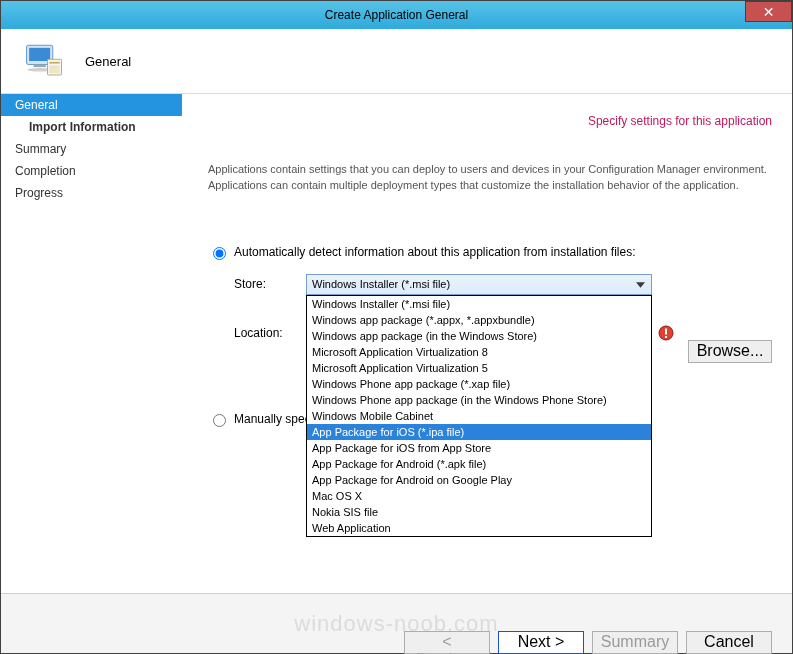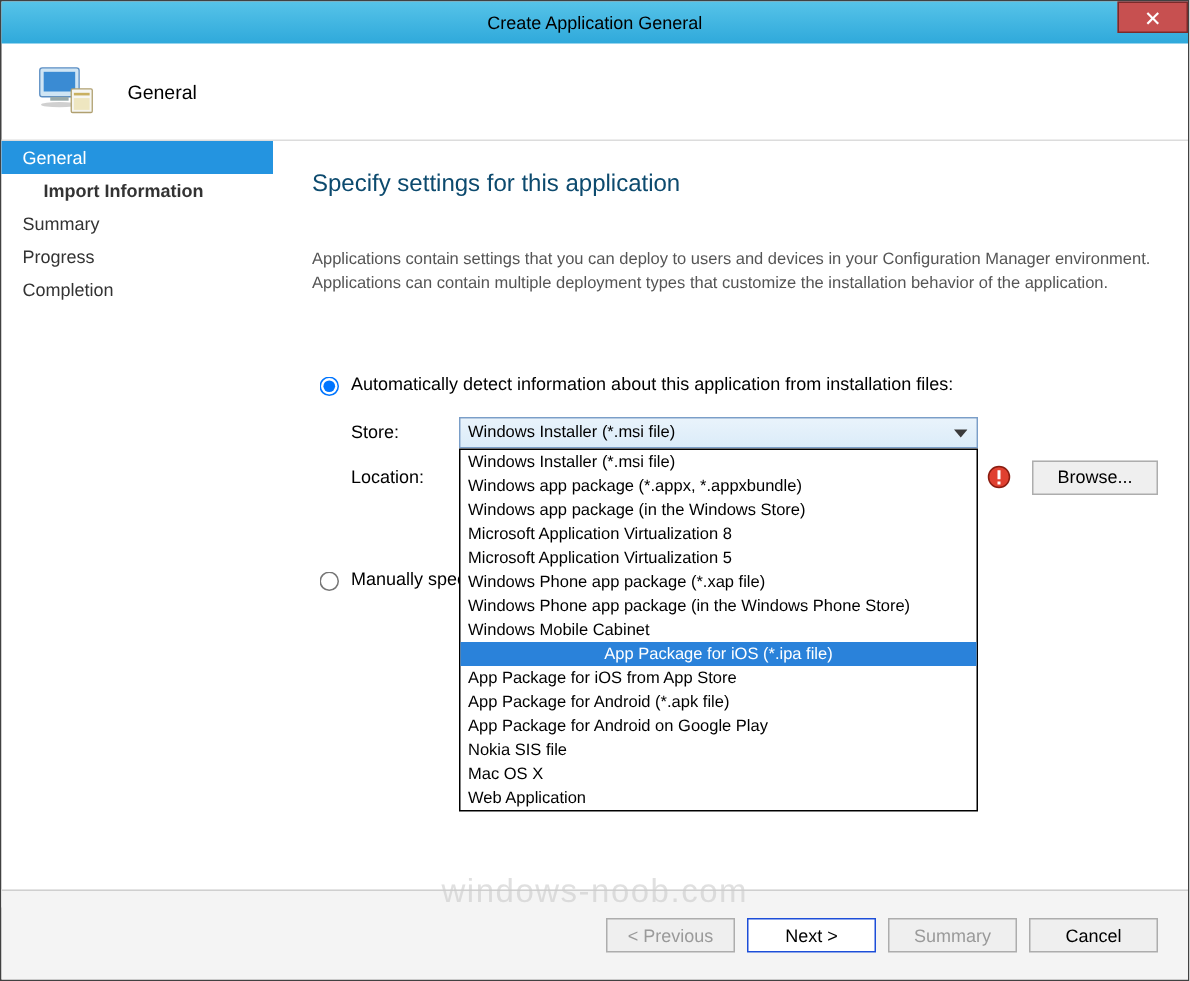--- a/index.html
+++ b/index.html
@@ -11,42 +11,42 @@
   .close-btn span { font-size:14px; }
   .header-area { height:65px; display:flex; align-items:center; padding-left:22px; border-bottom:1px solid #dcdcdc; }
   .header-icon { width:42px; height:42px; margin-right:20px; }
   .header-label { font-size:13px; }
   .body { display:flex; height:calc(100% - 28px - 65px - 48px); }
   .sidebar { width:185px; background:#fff; padding-top:0; }
   .sidebar-item { padding:4px 14px; font-size:12px; color:#333; cursor:pointer; }
   .sidebar-item.active { background:#2494e0; color:#fff; }
   .sidebar-item.bold { font-weight:bold; padding-left:28px; }
   .content { flex:1; padding:20px 20px 0 26px; position:relative; }
-  .content h2 { color:#0c4a6e; font-weight:normal; font-size:16px; margin:0 0 34px 0; }
+  .content h2 { color:#be185d; font-weight:normal; font-size:12px; margin:0 0 34px 0;text-align:right; }
   .desc { font-size:11px; color:#555; line-height:1.45; margin-bottom:50px; max-width:560px; }
   .radio-row { display:flex; align-items:center; margin-bottom:14px; }
   .radio-row input { margin-right:8px; }
   .form-grid { margin-left:26px; position:relative; }
   .form-row { display:flex; align-items:center; margin-bottom:8px; }
   .form-label { width:72px; font-size:12px; }
   .combo { position:relative; }
   .combo-box { width:346px; height:21px; border:1px solid #7a9ec8; background:linear-gradient(#e9f3fb,#dbecf9); display:flex; align-items:center; padding:0 5px; font-size:11px; cursor:pointer; position:relative; }
   .combo-arrow { position:absolute; right:3px; top:2px; width:16px; height:16px; display:flex; align-items:center; justify-content:center; }
   .combo-arrow svg { width:9px; height:6px; }
   .dropdown-list { position:absolute; left:0; top:21px; width:346px; background:#fff; border:1px solid #000; z-index:100; }
   .dropdown-option { padding:1px 5px; font-size:11px; line-height:14px; cursor:pointer; }
-  .dropdown-option.highlight { background:#2a82da; color:#fff;text-align:center; }
+  .dropdown-option.highlight { background:#2a82da; color:#fff; }
   .location-input { width:346px; height:21px; border:1px solid #a0a0a0; background:#fff; font-size:11px; padding:0 4px; }
   .error-icon { width:16px; height:16px; margin-left:6px; }
   .manual-radio-row { display:flex; align-items:center; margin-top:48px; }
   .bottom-bar { position:absolute; bottom:0; left:0; right:0; height:60px; border-top:1px solid #cfcfcf; background:#f4f4f4; display:flex; align-items:center; justify-content:flex-end; gap:8px; padding-right:20px;padding-left:41px; }
-  .wiz-btn { width:86px; height:23px; font-size:12px; background:#efefef; border:1px solid #adadad; cursor:pointer; }
+  .wiz-btn { width:86px; height:23px; font-size:16px; background:#efefef; border:1px solid #adadad; cursor:pointer;margin-top:37px; }
   .wiz-btn:disabled { color:#9a9a9a; }
   .wiz-btn.primary { border:1px solid #1d4ed8; background:#fff; }
-  .watermark { position:absolute; bottom:46px; left:50%; transform:translateX(-50%); font-size:22px; color:#ccc; opacity:0.6; letter-spacing:1px; pointer-events:none; font-family:Arial,sans-serif; }
+  .watermark { position:absolute; bottom:16px; left:50%; transform:translateX(-50%); font-size:22px; color:#ccc; opacity:0.6; letter-spacing:1px; pointer-events:none; font-family:Arial,sans-serif; }
   button { font-family:inherit; }
 </style>
 </head>
 <body>
 
 <div class="window-outer">
 
   <div class="titlebar">
     <div class="title-text">Create Application General</div>
     <div class="close-btn">
@@ -67,22 +67,22 @@
       </svg>
     </div>
     <div class="header-label">General</div>
   </div>
 
   <div class="body">
     <div class="sidebar" id="sidebar">
         <div class="sidebar-item active">General</div>
         <div class="sidebar-item bold">Import Information</div>
         <div class="sidebar-item">Summary</div>
+        <div class="sidebar-item">Completion</div>
         <div class="sidebar-item">Progress</div>
-        <div class="sidebar-item">Completion</div>
       </div>
 
     <div class="content">
       <h2>Specify settings for this application</h2>
       <div class="desc">Applications contain settings that you can deploy to users and devices in your Configuration Manager environment. Applications can contain multiple deployment types that customize the installation behavior of the application.</div>
 
       <div class="radio-row">
         <input type="radio" checked="" style="">
         <label>Automatically detect information about this application from installation files:</label>
       </div>
@@ -105,22 +105,22 @@
                 <div class="dropdown-option">Windows app package (in the Windows Store)</div>
                 <div class="dropdown-option">Microsoft Application Virtualization 8</div>
                 <div class="dropdown-option">Microsoft Application Virtualization 5</div>
                 <div class="dropdown-option">Windows Phone app package (*.xap file)</div>
                 <div class="dropdown-option">Windows Phone app package (in the Windows Phone Store)</div>
                 <div class="dropdown-option">Windows Mobile Cabinet</div>
                 <div class="dropdown-option highlight">App Package for iOS (*.ipa file)</div>
                 <div class="dropdown-option">App Package for iOS from App Store</div>
                 <div class="dropdown-option">App Package for Android (*.apk file)</div>
                 <div class="dropdown-option">App Package for Android on Google Play</div>
+                <div class="dropdown-option">Mac OS X</div>
                 <div class="dropdown-option">Nokia SIS file</div>
-                <div class="dropdown-option">Mac OS X</div>
                 <div class="dropdown-option">Web Application</div>
               </div>
           </div>
         </div>
 
         <div class="form-row" style="margin-top:2px;">
           <div class="form-label">Location:</div>
           <input class="location-input" style="visibility: hidden;" value="">
           <div class="error-icon">
             <svg viewBox="0 0 16 16">

